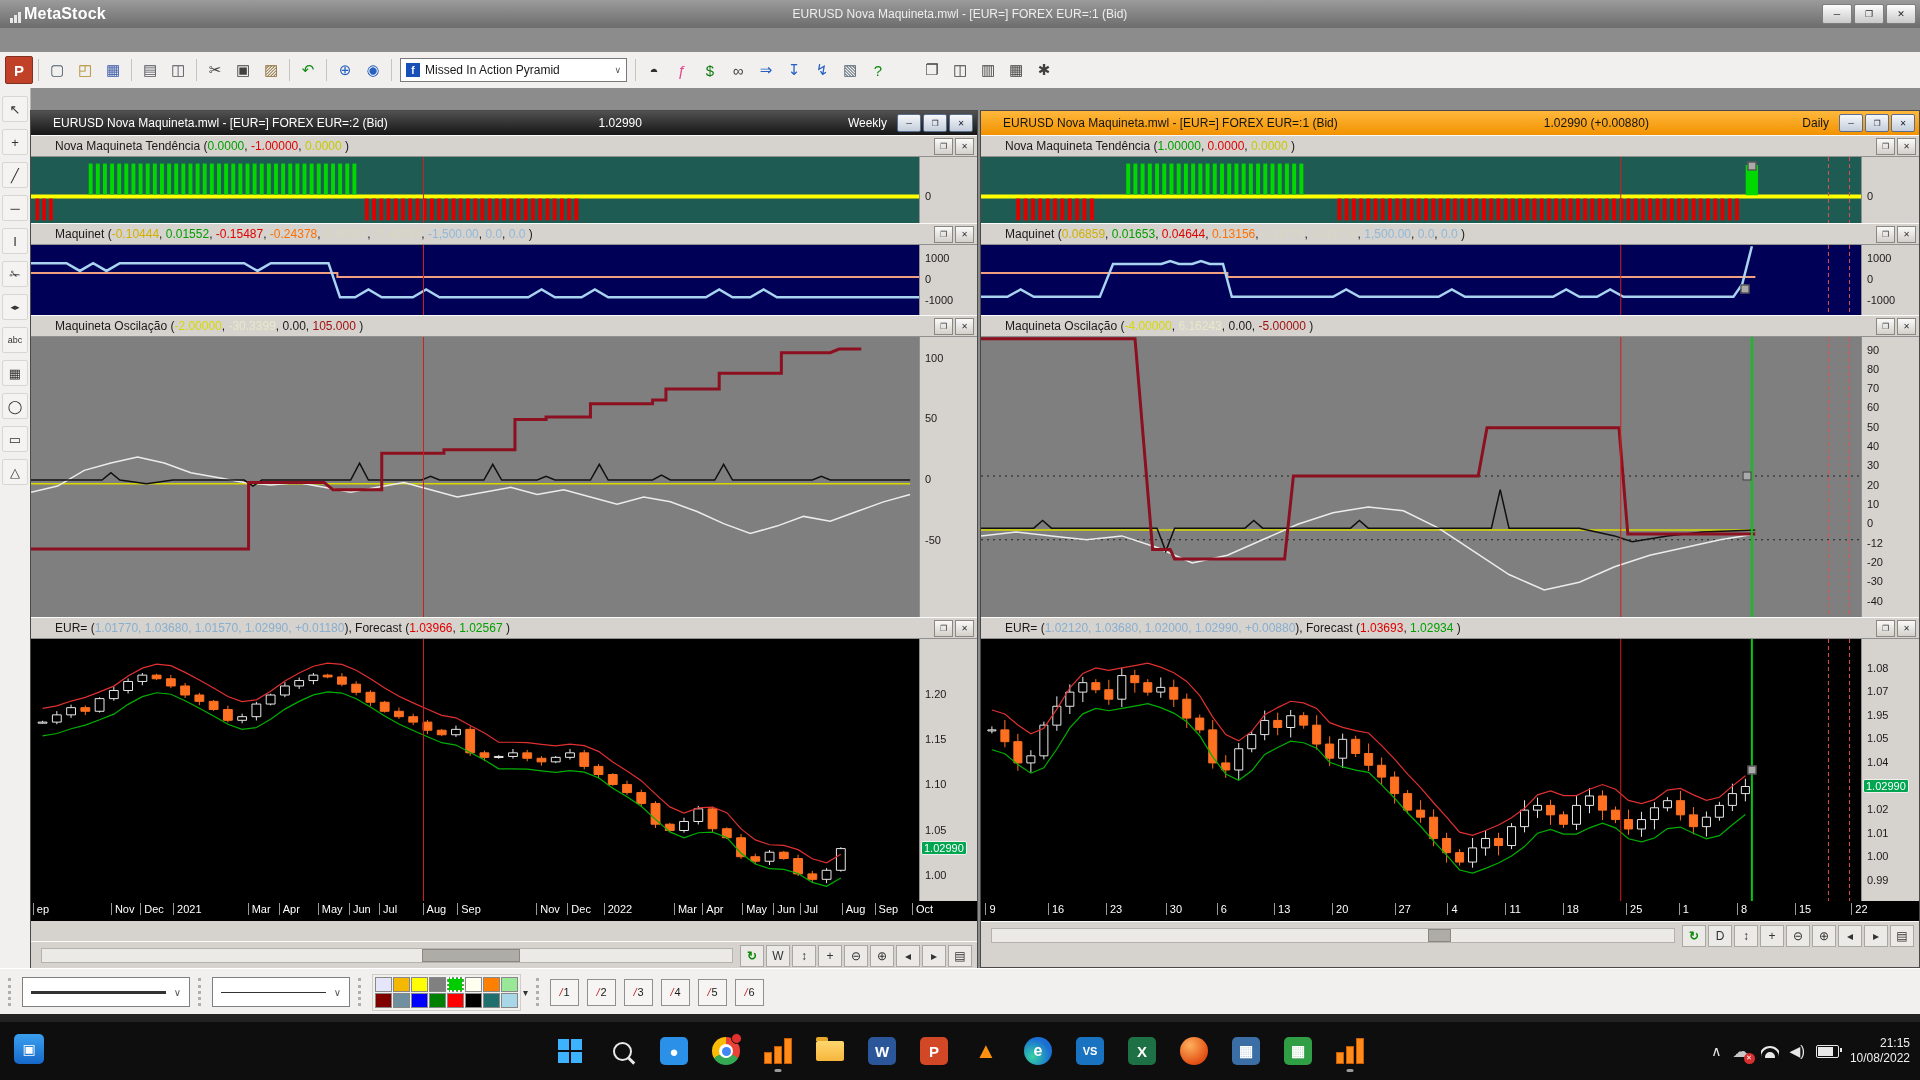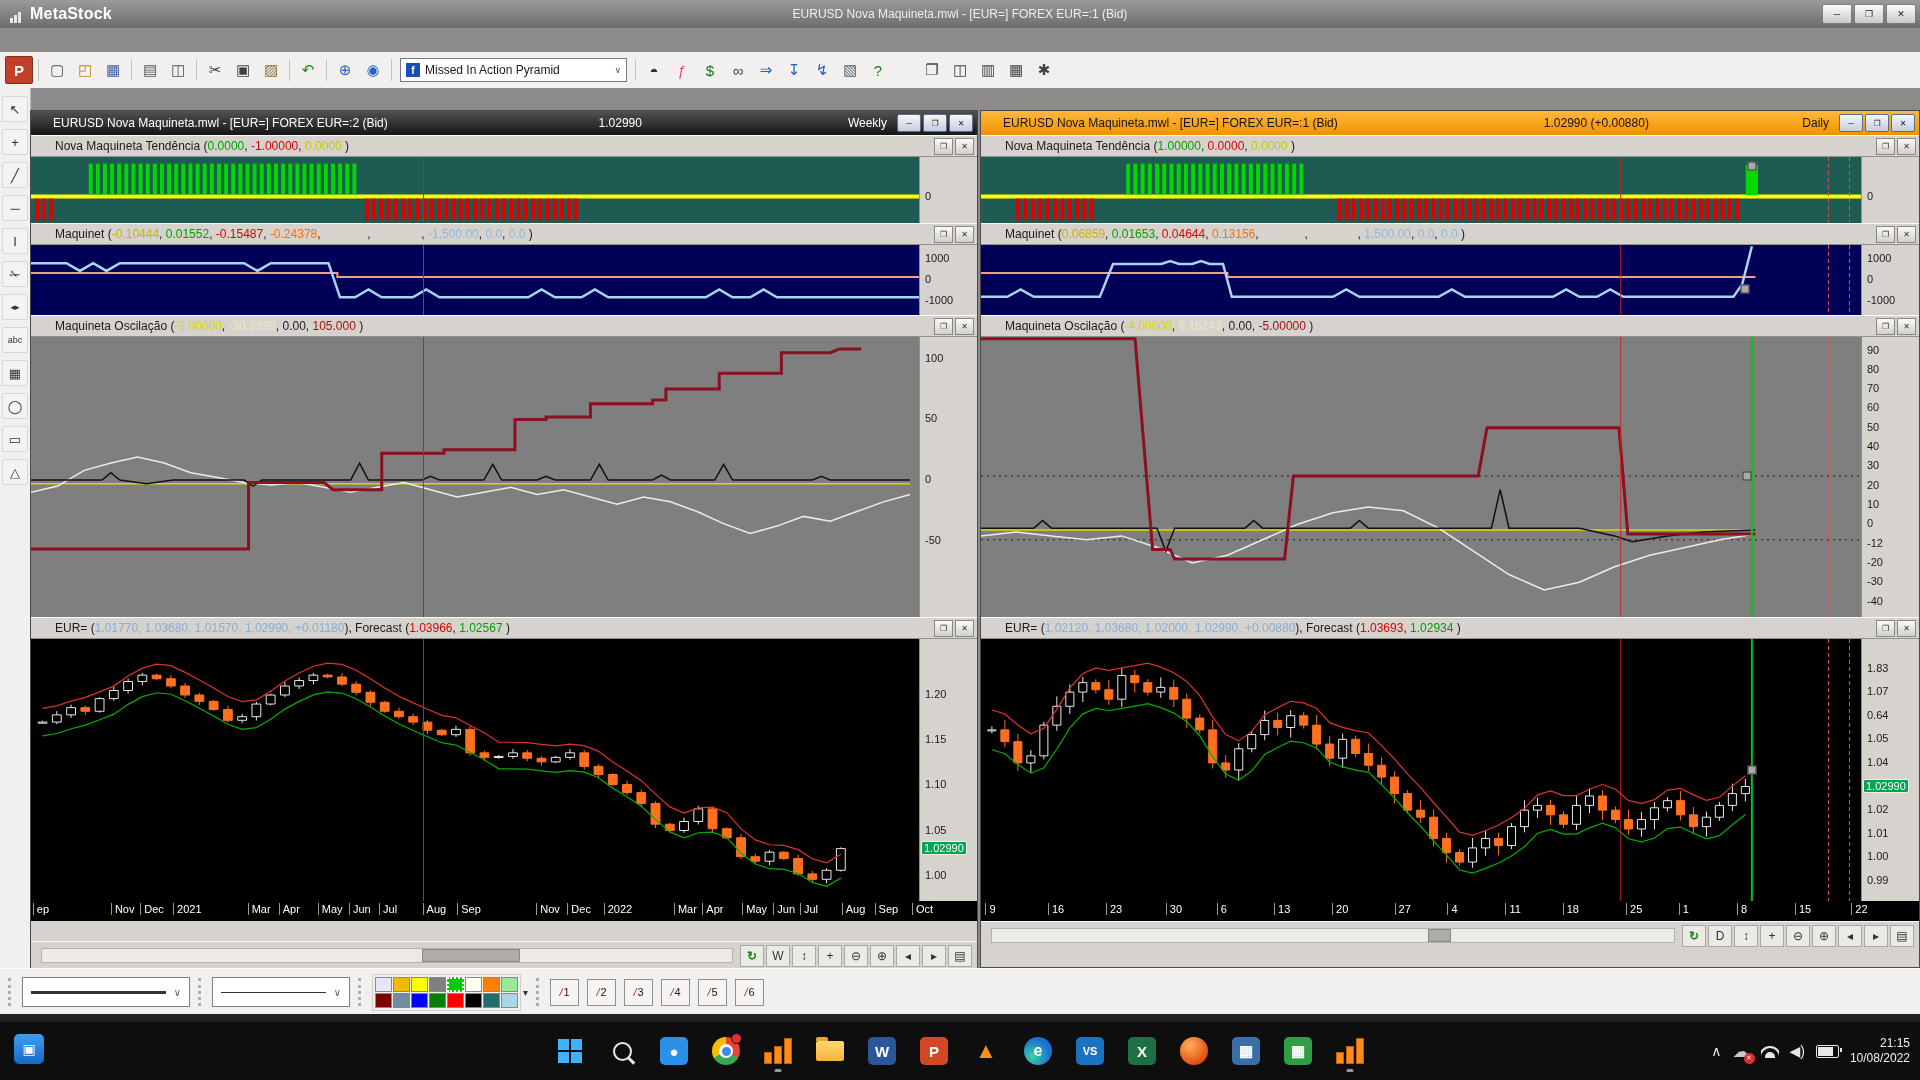--- a/index.html
+++ b/index.html
@@ -1,21 +1,21 @@
 <!DOCTYPE html>
 <html><head>
 <meta charset="utf-8">
 <style>
   html,body{margin:0;padding:0;background:#444;}
   .app{position:relative;width:1920px;height:1080px;overflow:hidden;background:#8c8c8c;
        font-family:"Liberation Sans",sans-serif;font-size:12px;color:#1a1a1a;}
   
   .titlebar{position:absolute;top:0;left:0;right:0;height:28px;
     background:linear-gradient(#9b9b9b,#6c6c6c);display:flex;align-items:center;}
-  .logo{display:flex;align-items:flex-end;gap:9px;margin-left:10px;}
+  .logo{display:flex;align-items:flex-end;gap:3px;margin-left:10px;}
   .logo-bars{display:flex;align-items:flex-end;gap:1px;}
   .logo-bars i{display:block;width:3px;background:#e8e8e8;}
   .logo-text{color:#fff;font-size:16px;font-weight:bold;letter-spacing:.2px;}
   .app-title{position:absolute;left:0;right:0;text-align:center;color:#eee;font-size:12px;pointer-events:none;}
   .win-ctrls{position:absolute;right:4px;top:4px;display:flex;gap:2px;}
   .wc-btn{width:28px;height:18px;display:flex;align-items:center;justify-content:center;
     background:linear-gradient(#fdfdfd,#c9c9c9);border:1px solid #7d7d7d;border-radius:2px;font-size:9px;color:#222;}
   .menubar{position:absolute;top:28px;left:0;right:0;height:24px;background:#f1f0ee;
     border-bottom:1px solid #d6d4cf;display:flex;align-items:center;padding-left:4px;}
   .menu-item{padding:4px 9px;}
@@ -870,23 +870,23 @@
                 <polyline points="1.2381355932203388,27.088288288288275 2.714406779661017,28.6018018018019 4.190677966101695,32.83963963963978 5.666949152542373,36.16936936936963 7.143220338983051,34.050450450450406 8.619491525423728,26.785585585585668 10.095762711864406,18.612612612612526 11.572033898305083,13.163963963963829 13.048305084745762,11.04504504504519 14.52457627118644,11.953153153153206 16.000847457627117,11.04504504504519 17.477118644067794,10.136936936936975 18.953389830508474,9.228828828828757 20.42966101694915,10.742342342342384 21.905932203389828,12.861261261261223 23.382203389830508,16.190990990990883 24.858474576271185,21.63963963963978 26.33474576271186,29.812612612612728 27.811016949152542,36.472072072072045 29.28728813559322,38.893693693693486 30.763559322033895,35.261261261261225 32.239830508474576,28.904504504504708 33.71610169491525,26.180180180180262 35.192372881355936,23.75855855855842 36.66864406779661,24.363963963963826 38.14491525423729,26.482882882882862 39.62118644067797,31.931531531531565 41.097457627118644,33.747747747747795 42.57372881355932,34.958558558558416 44.050000000000004,35.86666666666664 45.52627118644068,40.70990990990992 47.00254237288136,45.85585585585601 48.478813559322035,51.60720720720732 49.95508474576271,56.7531531531532 51.43135593220339,62.50450450450471 52.907627118644065,67.953153153153 54.38389830508475,73.70450450450451 55.860169491525426,74.91531531531534 57.3364406779661,73.09909909909929 58.81271186440678,70.98018018018027 60.288983050847456,68.25585585585601 61.76525423728813,64.62342342342355 63.24152542372882,59.47747747747746 64.71779661016949,57.963963963964225 66.19406779661016,59.78018018018027 67.67033898305084,59.78018018018027 69.14661016949152,57.358558558558414 70.6228813559322,55.54234234234239 72.09915254237288,57.358558558558414 73.57542372881355,61.59639639639649 75.05169491525423,62.80720720720731 76.5279661016949,61.29369369369368 78.00423728813558,57.661261261261224 79.48050847457627,57.05585585585601 80.95677966101694,59.47747747747746 82.43305084745762,61.59639639639669 83.90932203389829,60.385585585585666 85.38559322033898,56.1477477477478 86.86186440677966,52.21261261261273" fill="none" stroke="#e03030" stroke-width="1.2" vector-effect="non-scaling-stroke"></polyline>
                 <polyline points="1.2381355932203388,42.28108108108106 2.714406779661017,43.770570570570506 4.190677966101695,47.941141141141316 5.666949152542373,51.21801801801814 7.143220338983051,49.13273273273283 8.619491525423728,41.98318318318313 10.095762711864406,33.93993993993985 11.572033898305083,28.577777777777726 13.048305084745762,26.49249249249262 14.52457627118644,27.386186186186208 16.000847457627117,26.49249249249262 17.477118644067794,25.598798798798832 18.953389830508474,24.705105105105044 20.42966101694915,26.194594594594488 21.905932203389828,28.279879879879793 23.382203389830508,31.556756756756815 24.858474576271185,36.91891891891913 26.33474576271186,44.96216216216222 27.811016949152542,51.51591591591587 29.28728813559322,53.899099099099104 30.763559322033895,50.324324324324145 32.239830508474576,44.06846846846864 33.71610169491525,41.38738738738748 35.192372881355936,39.00420420420424 36.66864406779661,39.5999999999999 38.14491525423729,41.6852852852854 39.62118644067797,47.047447447447524 41.097457627118644,48.8348348348349 42.57372881355932,50.02642642642642 44.050000000000004,50.9201201201202 45.52627118644068,55.68648648648667 47.00254237288136,60.75075075075087 48.478813559322035,66.41081081081091 49.95508474576271,71.47507507507531 51.43135593220339,77.13513513513517 52.907627118644065,82.4972972972973 54.38389830508475,88.15735735735744 55.860169491525426,89.34894894894897 57.3364406779661,87.56156156156169 58.81271186440678,85.47627627627628 60.288983050847456,82.79519519519522 61.76525423728813,79.22042042042048 63.24152542372882,74.15615615615629 64.71779661016949,72.66666666666683 66.19406779661016,74.45405405405401 67.67033898305084,74.45405405405401 69.14661016949152,72.07087087087078 70.6228813559322,70.2834834834836 72.09915254237288,72.07087087087078 73.57542372881355,76.24144144144138 75.05169491525423,77.4330330330331 76.5279661016949,75.94354354354365 78.00423728813558,72.36876876876892 79.48050847457627,71.77297297297305 80.95677966101694,74.15615615615629 82.43305084745762,76.24144144144158 83.90932203389829,75.04984984985008 85.38559322033898,70.87927927927926 86.86186440677966,67.00660660660658" fill="none" stroke="#00b000" stroke-width="1.2" vector-effect="non-scaling-stroke"></polyline>
                 <line x1="72.7" x2="72.7" y1="0" y2="100" stroke="#d02020" stroke-width="1" vector-effect="non-scaling-stroke"></line>
                 <line x1="87.6" x2="87.6" y1="0" y2="100" stroke="#00c818" stroke-width="2" vector-effect="non-scaling-stroke"></line>
                 <line x1="96.3" x2="96.3" y1="0" y2="100" stroke="#e05050" stroke-width="1" vector-effect="non-scaling-stroke" stroke-dasharray="4 3"></line>
                 <line x1="98.7" x2="98.7" y1="0" y2="100" stroke="#e05050" stroke-width="1" vector-effect="non-scaling-stroke" stroke-dasharray="4 3"></line>
               </svg>
               <div class="pmark" style="left: 87.6%; top: 50%;"></div>
             </div>
             <div class="pscale">
-              <div class="slab" style="top: calc(11.2613% - 7px);">1.83</div>
+              <div class="slab" style="top: calc(11.2613% - 7px);">1.08</div>
               <div class="slab" style="top: calc(20.2703% - 7px);">1.07</div>
-              <div class="slab" style="top: calc(29.2793% - 7px);">0.64</div>
+              <div class="slab" style="top: calc(29.2793% - 7px);">1.95</div>
               <div class="slab" style="top: calc(38.2883% - 7px);">1.05</div>
               <div class="slab" style="top: calc(47.2973% - 7px);">1.04</div>
               <div class="slab" style="top: calc(65.3153% - 7px);">1.02</div>
               <div class="slab" style="top: calc(74.3243% - 7px);">1.01</div>
               <div class="slab" style="top: calc(83.3333% - 7px);">1.00</div>
               <div class="slab" style="top: calc(92.3423% - 7px);">0.99</div>
               <div class="ptag" style="top: calc(56.3964% - 8px);">1.02990</div>
             </div>
           </div>
         </div>

